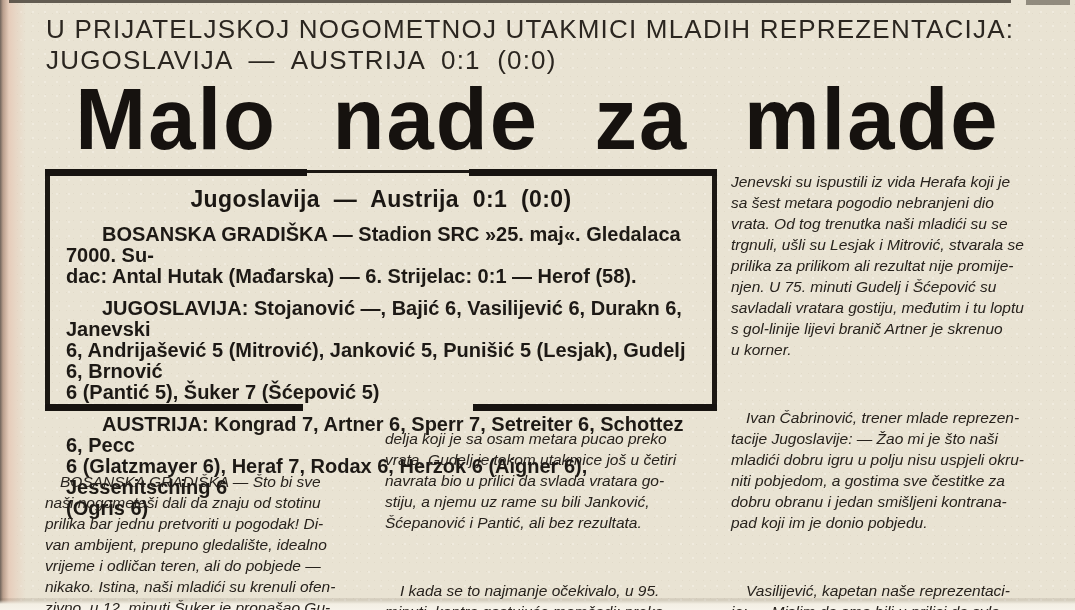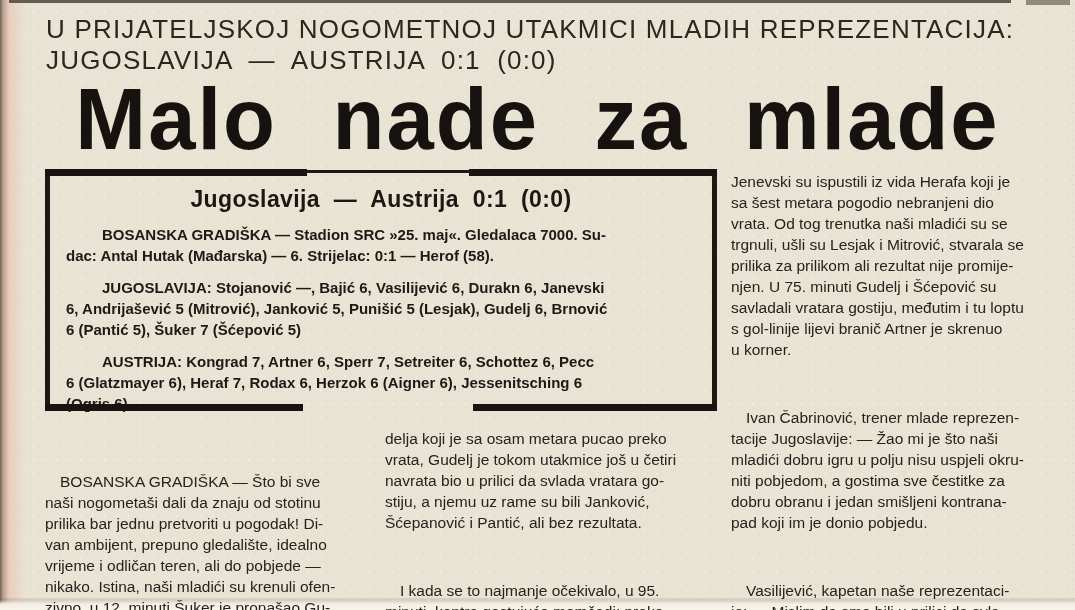--- a/index.html
+++ b/index.html
@@ -36,25 +36,25 @@
   .box{position:absolute;left:45px;top:170px;width:672px;height:237px;box-sizing:border-box;
     border-left:5px solid #1c1813;border-right:5px solid #1c1813;border-top:3px solid #1c1813;}
   .seg{position:absolute;height:7px;background:#171310;}
   .seg.tl{top:-4px;left:-5px;width:262px;}
   .seg.tr{top:-4px;right:-5px;width:248px;}
   .seg.bl{bottom:-4px;left:-5px;width:258px;}
   .seg.br{bottom:-4px;right:-5px;width:244px;}
 
   .box-title{margin:13px 10px 0 10px;text-align:center;
     font-size:23px;font-weight:bold;letter-spacing:.4px;word-spacing:7px;color:#1b1713;}
-  .box p{margin:11px 14px 0 16px;font-size:15px;line-height:21px;font-weight:bold;
+  .box p{margin:11px 14px 0 16px;font-size:20px;line-height:21px;font-weight:bold;
     white-space:pre-line;text-indent:36px;color:#1d1915;}
 
   .col{position:absolute;font-size:15.5px;line-height:21px;color:#27221d;}
-  .col p{margin:0;white-space:pre-line;}
+  .col p{margin:0;white-space:pre-line;font-style:italic;}
   .col p.ind{text-indent:15px;margin-top:47px;}
   .col p + p{margin-top:15px;}
   .col-left{left:45px;top:424px;width:336px;}
   .col-mid{left:385px;top:428px;width:336px;}
   .col-mid p + p{margin-top:0;}
   .col-right{left:731px;top:171px;width:340px;}
   .signature{margin-top:9px;text-align:right;font-weight:bold;font-size:16px;
     letter-spacing:.5px;padding-right:2px;color:#1d1915;}
 </style>
 </head>

